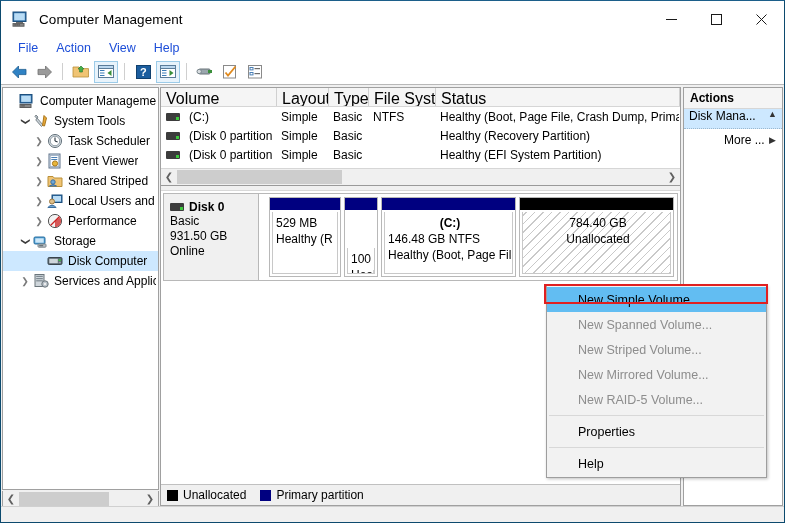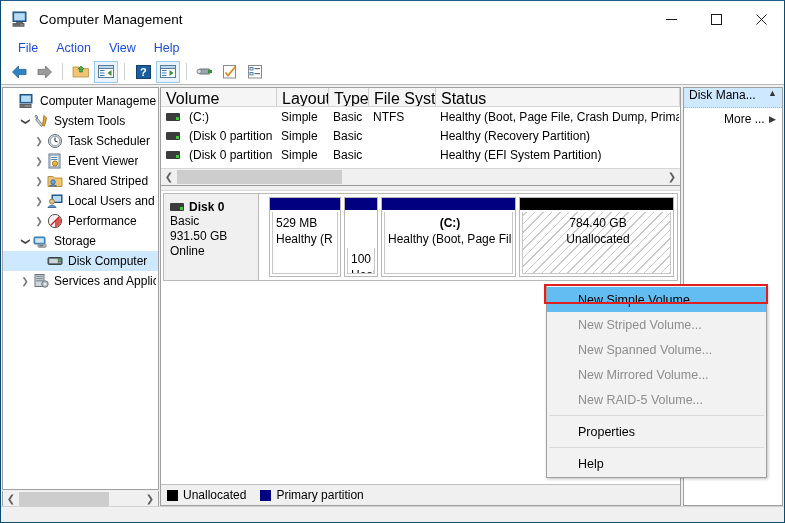--- a/index.html
+++ b/index.html
@@ -612,20 +612,21 @@
                 <div class="part-bar primary"></div>
                 <div class="part-body">
                   <div>100 ME</div>
                   <div>Health</div>
                 </div>
               </div>
               <div class="part" style="width: 135px;">
                 <div class="part-bar primary"></div>
                 <div class="part-body">
                   <div class="part-title">(C:)</div>
+                  <div>146.48 GB NTFS</div>
                   <div>Healthy (Boot, Page Fil</div>
                 </div>
               </div>
               <div class="part" style="width: 155px;">
                 <div class="part-bar unalloc"></div>
                 <div class="part-body hatched">
                   <div>784.40 GB</div>
                   <div>Unallocated</div>
                 </div>
               </div>
@@ -635,37 +636,38 @@
 
       <div class="legend" id="legend">
           <span class="sw" style="background: rgb(0, 0, 0);"></span>
           <span class="lg-text">Unallocated</span>
           <span class="sw" style="background: rgb(0, 0, 128);"></span>
           <span class="lg-text">Primary partition</span>
         </div>
     </div>
 
     <div class="actions-pane">
+      <div class="act-title">Actions</div>
       <div class="act-group">
         <span class="nm">Disk Mana...</span>
         <span class="arrow-up">▲</span>
       </div>
       <div class="act-item">
         <span class="nm">More ...</span>
         <span class="arrow-right">▶</span>
       </div>
     </div>
   </div>
 
   <div class="statusbar"></div>
 
   <div class="ctxmenu" id="ctxmenu">
       <div class="ctx-item sel">New Simple Volume...</div>
+      <div class="ctx-item disabled">New Spanned Volume...</div>
       <div class="ctx-item disabled">New Striped Volume...</div>
-      <div class="ctx-item disabled">New Spanned Volume...</div>
       <div class="ctx-item disabled">New Mirrored Volume...</div>
       <div class="ctx-item disabled">New RAID-5 Volume...</div>
       <div class="ctx-sep"></div>
       <div class="ctx-item">Properties</div>
       <div class="ctx-sep"></div>
       <div class="ctx-item">Help</div>
     </div>
   <div class="ctx-highlight-box"></div>
 
 </div>

